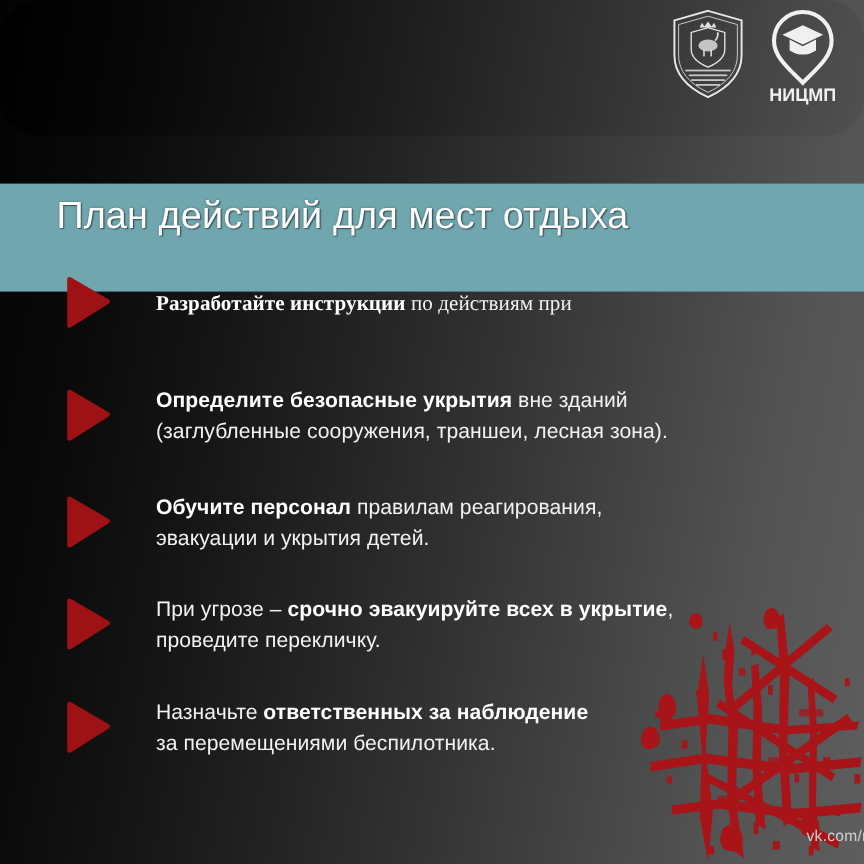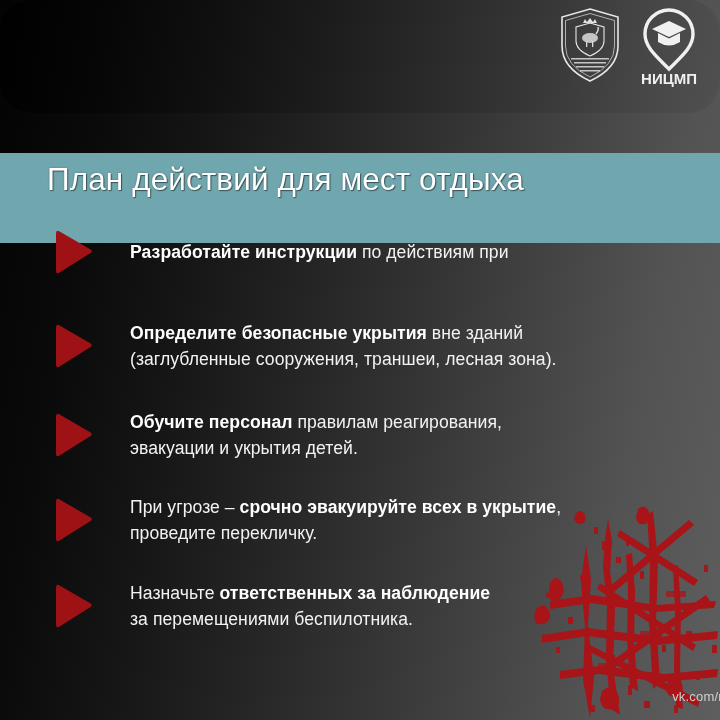--- a/index.html
+++ b/index.html
@@ -175,21 +175,21 @@
 
     </div>
   </div>
 
   <div class="titleband">
     <div class="tline">План действий для мест отдыха</div>
   </div>
 
   <div class="list">
 
-    <div class="item" style="height:97px;">
+    <div class="item" style="height:97px;font-family:Liberation Serif, serif;">
       <span class="arrow">
         <svg viewBox="0 0 44 48" xmlns="http://www.w3.org/2000/svg">
           <path d="M6 5.5 Q6 1.5 9.6 3.4 L40.2 21.3 Q43.3 23.2 40.2 25.3 L9.6 44.6 Q6 46.6 6 42.6 Z" fill="#9e1216"></path>
         </svg>
       </span>
       <span class="itext">
         <b>Разработайте инструкции</b><span> по действиям при</span><br>
       </span>
     </div>
 

